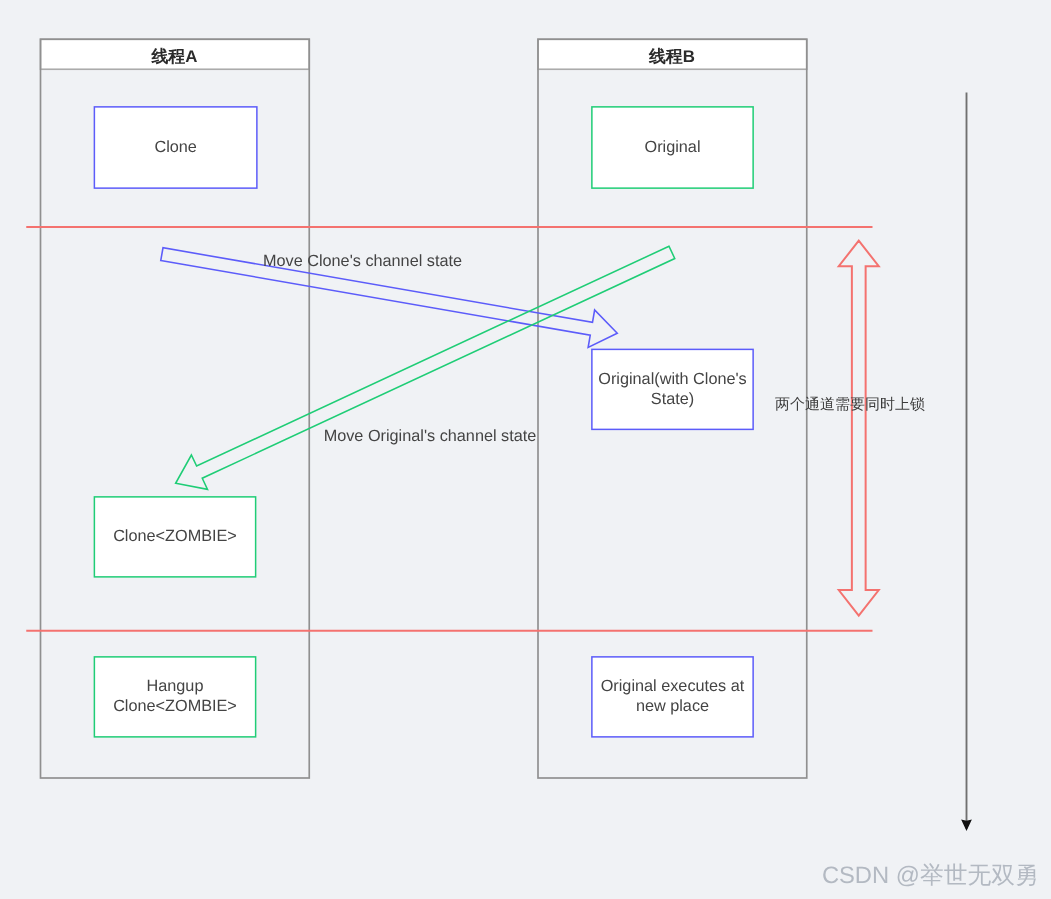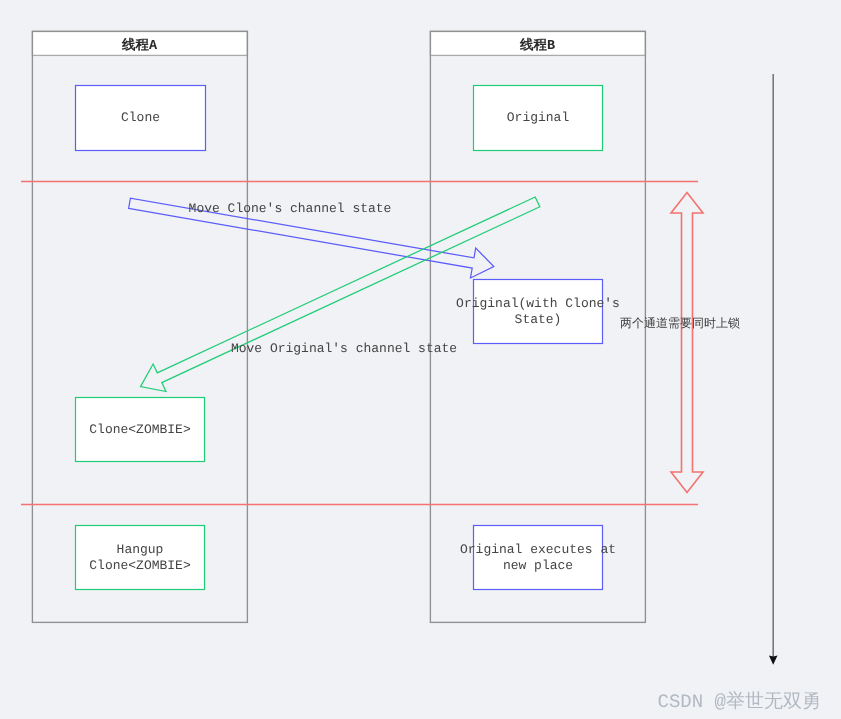--- a/index.html
+++ b/index.html
@@ -5,21 +5,21 @@
 <style>
   html,body{margin:0;padding:0;}
   body{
     width:841px;height:719px;
     background:#f0f2f5;
     font-family:"Liberation Sans","DejaVu Sans",sans-serif;
     overflow:hidden;
     -webkit-font-smoothing:antialiased;
     text-rendering:geometricPrecision;
   }
-  #stage{position:relative;width:841px;height:719px;background:#f0f2f5;font-family:Liberation Mono, monospace;}
+  #stage{position:relative;width:841px;height:719px;background:#f0f2f5;}
   #canvas{position:absolute;left:0;top:0;}
 
   .lane-box{fill:none;stroke:#909090;stroke-width:1.35;}
   .lane-head{fill:#ffffff;stroke:#ababab;stroke-width:1.3;}
   .lane-title{
     font-size:13.5px;font-weight:bold;fill:#2b2b2b;
     text-anchor:middle;dominant-baseline:middle;
   }
 
   .node-box{fill:#ffffff;stroke-width:1.2;}

